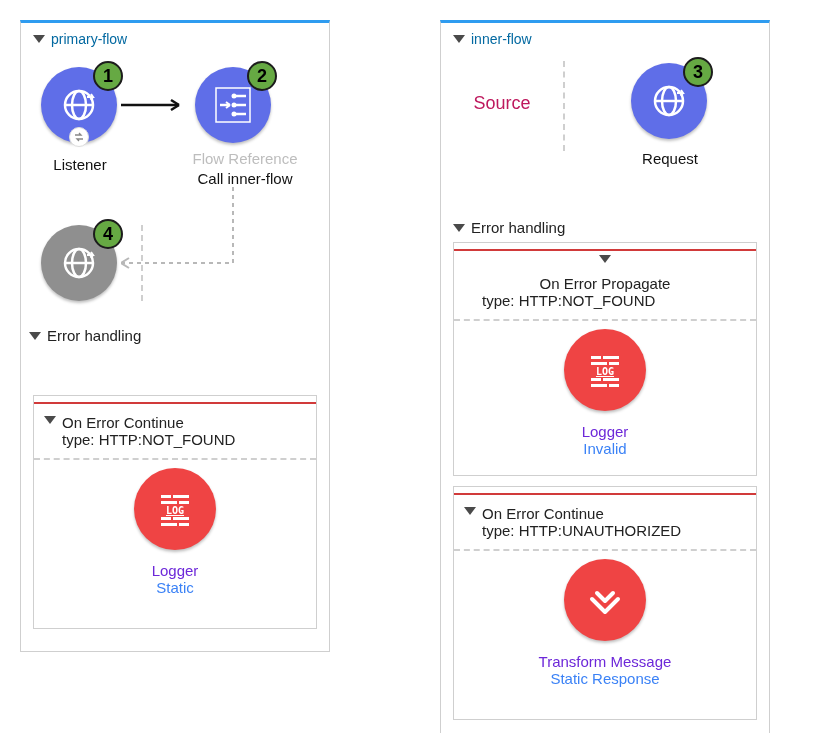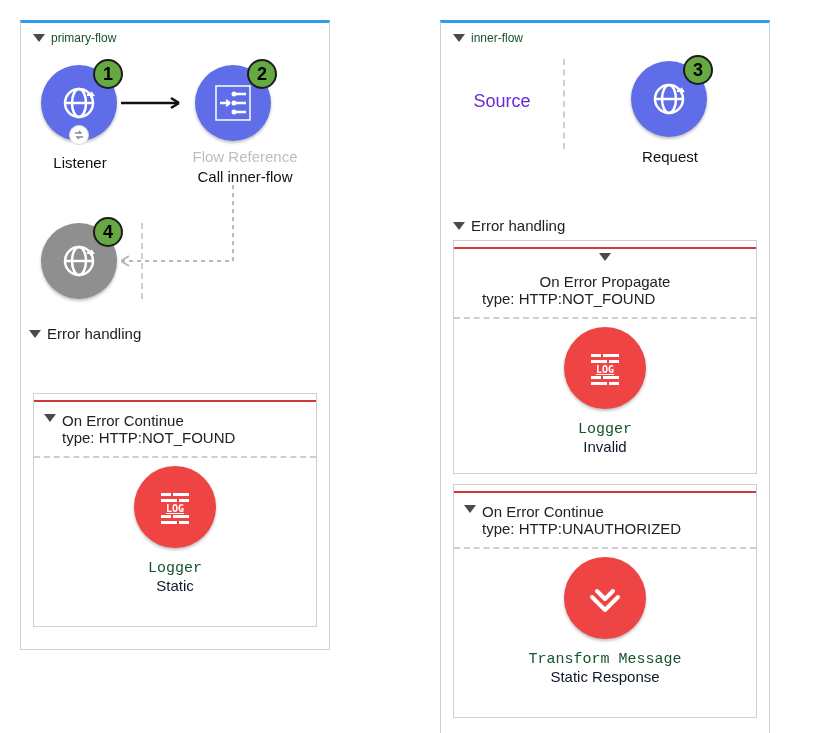--- a/index.html
+++ b/index.html
@@ -30,21 +30,21 @@
     gap: 6px;
     margin: 0 0 8px 0;
   }
   .tri {
     width: 0; height: 0;
     border-left: 6px solid transparent;
     border-right: 6px solid transparent;
     border-top: 8px solid #4a4a4a;
     flex-shrink: 0;
   }
-  .flow-title { font-size: 12px; color: #14532d; }
+  .flow-title { font-size: 14px; color: #0369a1; }
   .stage {
     position: relative;
     height: 340px;
   }
   .stage2 { height: 160px; }
   .node {
     position: absolute;
     width: 76px; height: 76px;
     border-radius: 50%;
     display: flex; align-items: center; justify-content: center;
@@ -68,21 +68,21 @@
     position: absolute;
     width: 130px;
     text-align: center;
     font-size: 15px;
     line-height: 1.3;
   }
   .muted { color: #bdbdbd; }
   .strong { color: #111; }
   .src-ph {
     position: absolute;
-    color: #6d28d9;
+    color: #be185d;
     font-size: 18px;
     text-align: center;
     width: 90px;
   }
   .vdash {
     position: absolute;
     width: 0;
     border-left: 2px dashed #cfcfcf;
   }
   .section-header {
@@ -109,22 +109,22 @@
     display: flex; flex-direction: column; align-items: center;
   }
   .icon-node {
     width: 82px; height: 82px;
     border-radius: 50%;
     background: #ef4444;
     display: flex; align-items: center; justify-content: center;
     margin: 8px 0;
     box-shadow: 0 2px 3px rgba(0,0,0,0.25);
   }
-  .node-sub { color: #14532d; font-size: 15px; margin-top: 4px; font-family: Liberation Mono, monospace; }
-  .node-name { color: #0f172a; font-size: 15px; }
+  .node-sub { color: #6d28d9; font-size: 15px; margin-top: 4px; }
+  .node-name { color: #3b82f6; font-size: 15px; }
   svg { display: block; }
 </style>
 </head>
 <body>
 
 <div class="wrap">
 
   <div class="flow">
     <div class="flow-header">
       <span class="tri"></span>

